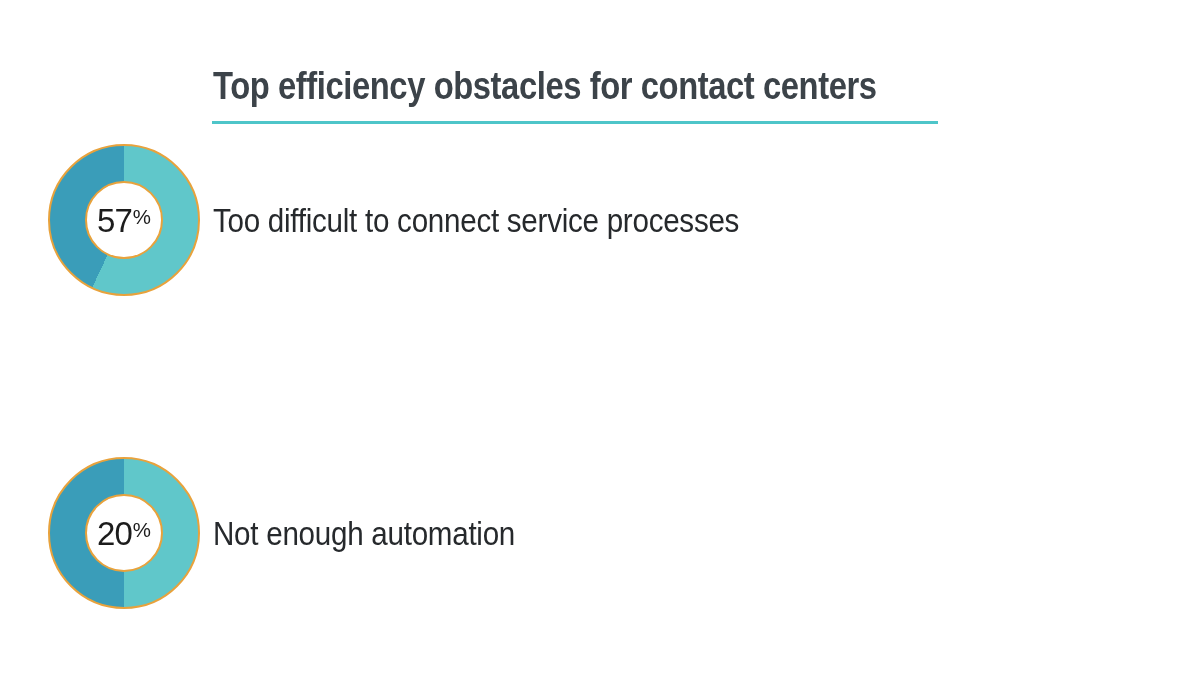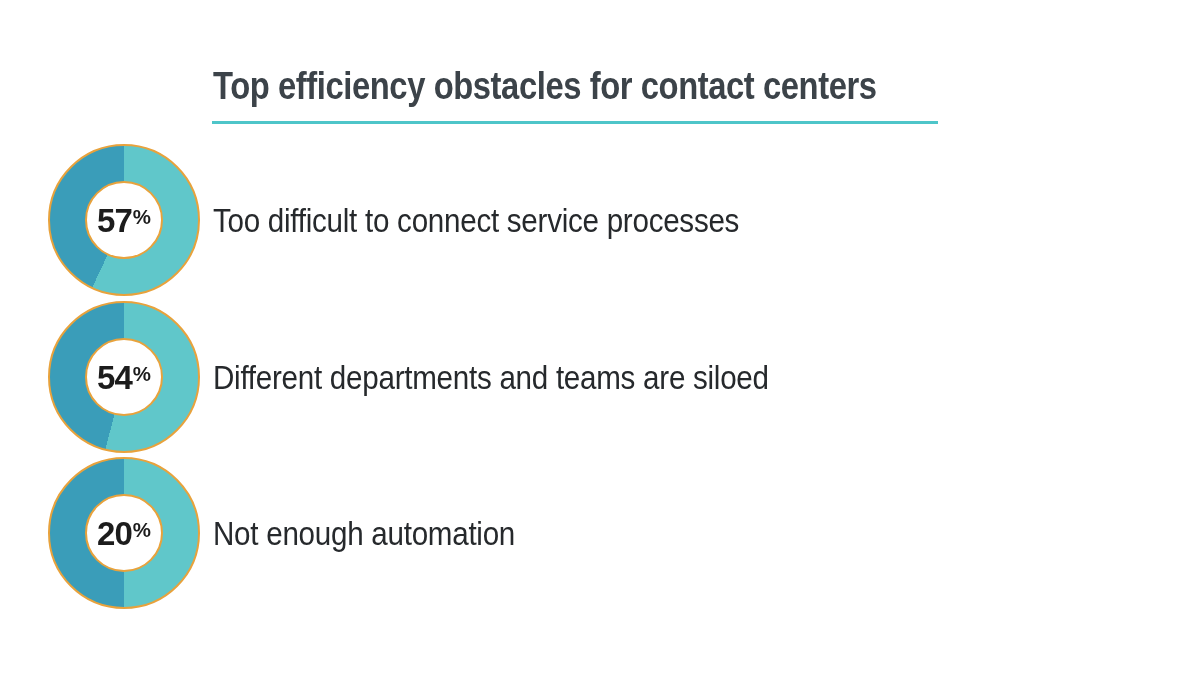--- a/index.html
+++ b/index.html
@@ -76,21 +76,20 @@
     display: flex;
     align-items: center;
     justify-content: center;
   }
   .pct {
     font-size: 33px;
     line-height: 1;
     letter-spacing: -1px;
     color: var(--pct-text, #1c1c1c);
     white-space: nowrap;
-    font-weight: bold;
   }
   .pct-sym {
     font-size: 0.62em;
     vertical-align: 8px;
     margin-left: 1px;
     letter-spacing: 0;
   }
   .label {
     margin-left: 13px;
     font-size: 34px;
@@ -112,28 +111,20 @@
 
   <div class="row row-0">
     <div class="donut" style="--p: 57%;">
       <div class="hole">
         <span class="pct"><span>57</span><span class="pct-sym">%</span></span>
       </div>
     </div>
     <div class="label">Too difficult to connect service processes</div>
   </div>
 
-  <div class="row row-1">
-    <div class="donut" style="--p: 54%;">
-      <div class="hole">
-        <span class="pct"><span>54</span><span class="pct-sym">%</span></span>
-      </div>
-    </div>
-    <div class="label">Different departments and teams are siloed</div>
-  </div>
 
   <div class="row row-2">
     <div class="donut" style="--p: 50%;">
       <div class="hole">
         <span class="pct"><span>20</span><span class="pct-sym">%</span></span>
       </div>
     </div>
     <div class="label">Not enough automation</div>
   </div>
 

